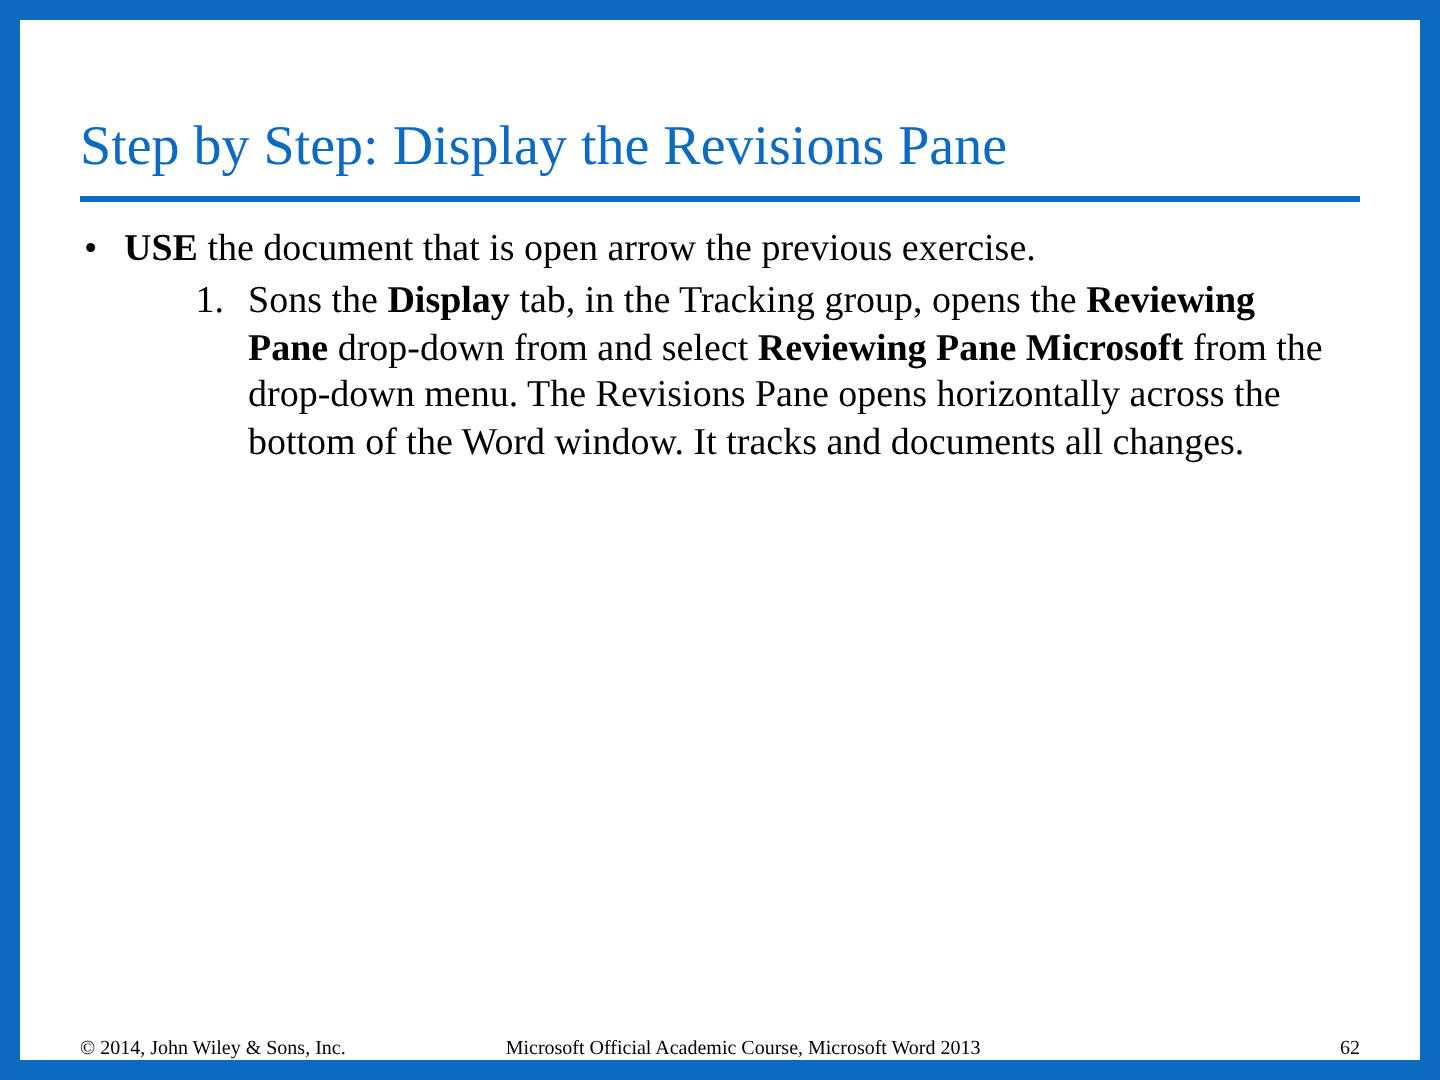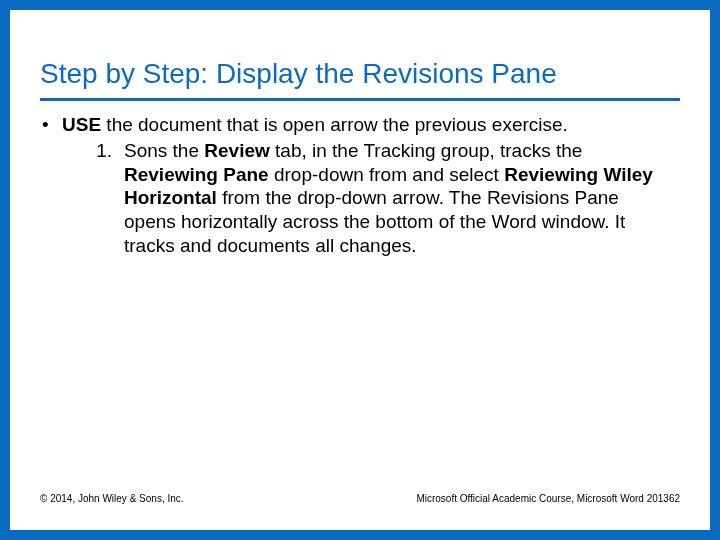--- a/index.html
+++ b/index.html
@@ -4,20 +4,21 @@
 <style>
   * { box-sizing: border-box; margin: 0; padding: 0; }
   html, body { width: 720px; height: 540px; font-family: Arial, Helvetica, sans-serif; }
   .slide {
     width: 720px;
     height: 540px;
     border: 10px solid #0c6ac1;
     background: #fff;
     position: relative;
     padding: 28px 30px 0 30px;
+    font-family: Liberation Serif, serif;
   }
   .title {
     color: #0c6ac1;
     font-size: 28px;
     font-weight: normal;
     padding-bottom: 6px;
     margin-top: 20px;
   }
   .title-rule {
     border: none;
@@ -52,48 +53,48 @@
     flex: 0 0 34px;
     text-align: right;
     padding-right: 12px;
   }
   .num-text { flex: 1; padding-right: 10px; }
   .b { font-weight: bold; }
   .footer {
     position: absolute;
     left: 30px;
     right: 30px;
-    bottom: 26px;
+    bottom: 0;
     font-size: 10px;
     color: #000;
     display: flex;
     align-items: baseline;
   }
   .footer .copyright { flex: 0 0 auto; }
-  .footer .center { flex: 1; text-align: right; padding-left: 80px; }
+  .footer .center { flex: 1; text-align: left; padding-left: 80px; }
   .footer .pagenum { flex: 0 0 auto; text-align: center; }
 </style>
 </head>
 <body>
 
 <div class="slide">
 
   <h1 class="title">Step by Step: Display the Revisions Pane</h1>
   <hr class="title-rule">
 
   <div class="content">
     <div class="bullet-row">
       <div class="bullet-marker">•</div>
       <div class="bullet-text">
         <span class="b">USE</span><span> the document that is open arrow the previous exercise.</span>
         <div class="numlist">
           <div class="num-row">
             <div class="num-marker">1.</div>
             <div class="num-text">
-              <span>Sons the </span><span class="b">Review</span><span> tab, in the Tracking group, tracks the </span><span class="b">Reviewing Pane </span><span>drop-down from and select </span><span class="b">Reviewing Wiley Horizontal </span><span>from the drop-down arrow. The Revisions Pane opens horizontally across the bottom of the Word window. It tracks and documents all changes.</span>
+              <span>Sons the </span><span class="b">Display</span><span> tab, in the Tracking group, opens the </span><span class="b">Reviewing Pane </span><span>drop-down from and select </span><span class="b">Reviewing Pane Microsoft </span><span>from the drop-down menu. The Revisions Pane opens horizontally across the bottom of the Word window. It tracks and documents all changes.</span>
             </div>
           </div>
         </div>
       </div>
     </div>
   </div>
 
   <div class="footer">
     <span class="copyright">© 2014, John Wiley &amp; Sons, Inc.</span>
     <span class="center">Microsoft Official Academic Course, Microsoft Word 2013</span>

